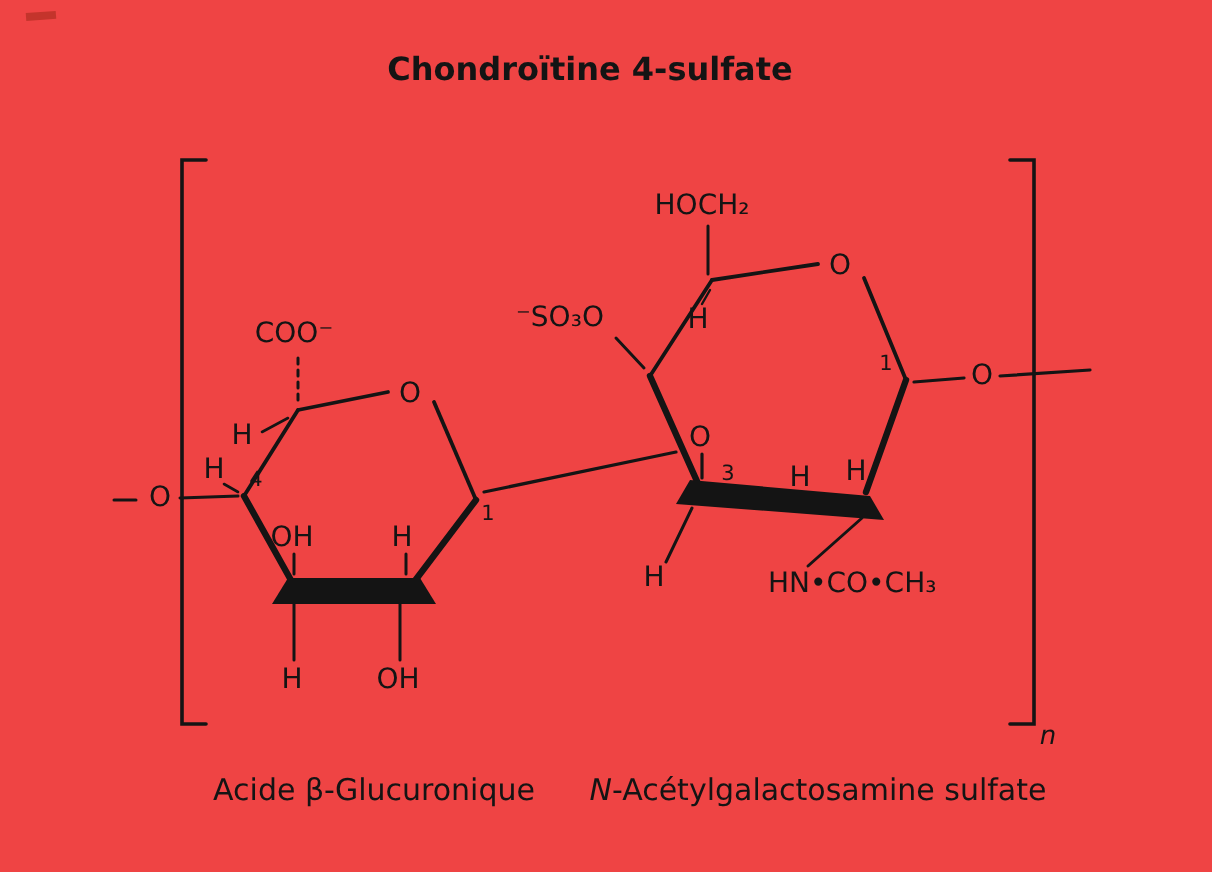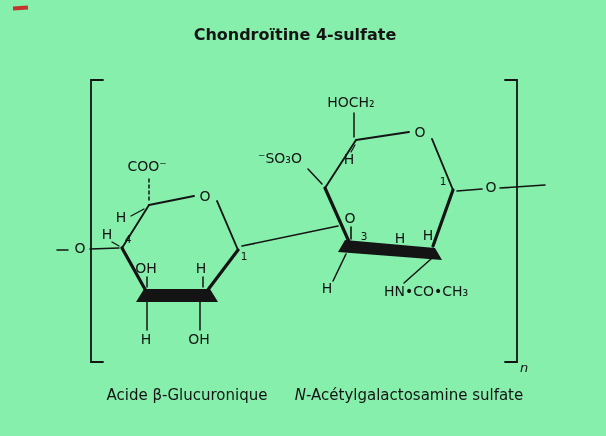--- a/index.html
+++ b/index.html
@@ -1,19 +1,19 @@
 <!DOCTYPE html>
 <html><head>
 <meta charset="utf-8">
 <style>
   html,body{margin:0;padding:0;background:#ffffff;}
   .page{
     position:relative;
     width:606px;height:436px;
-    background:#86efac;
+    background:#ef4444;
     overflow:hidden;
     font-family:"DejaVu Sans","Liberation Sans",sans-serif;
   }
   svg{position:absolute;left:0;top:0;}
   svg text{
     fill:#141414;
     font-family:"DejaVu Sans","Liberation Sans",sans-serif;
   }
   .bd{stroke:#141414;fill:none;stroke-linecap:round;}
   .w1{stroke-width:1.5;}

